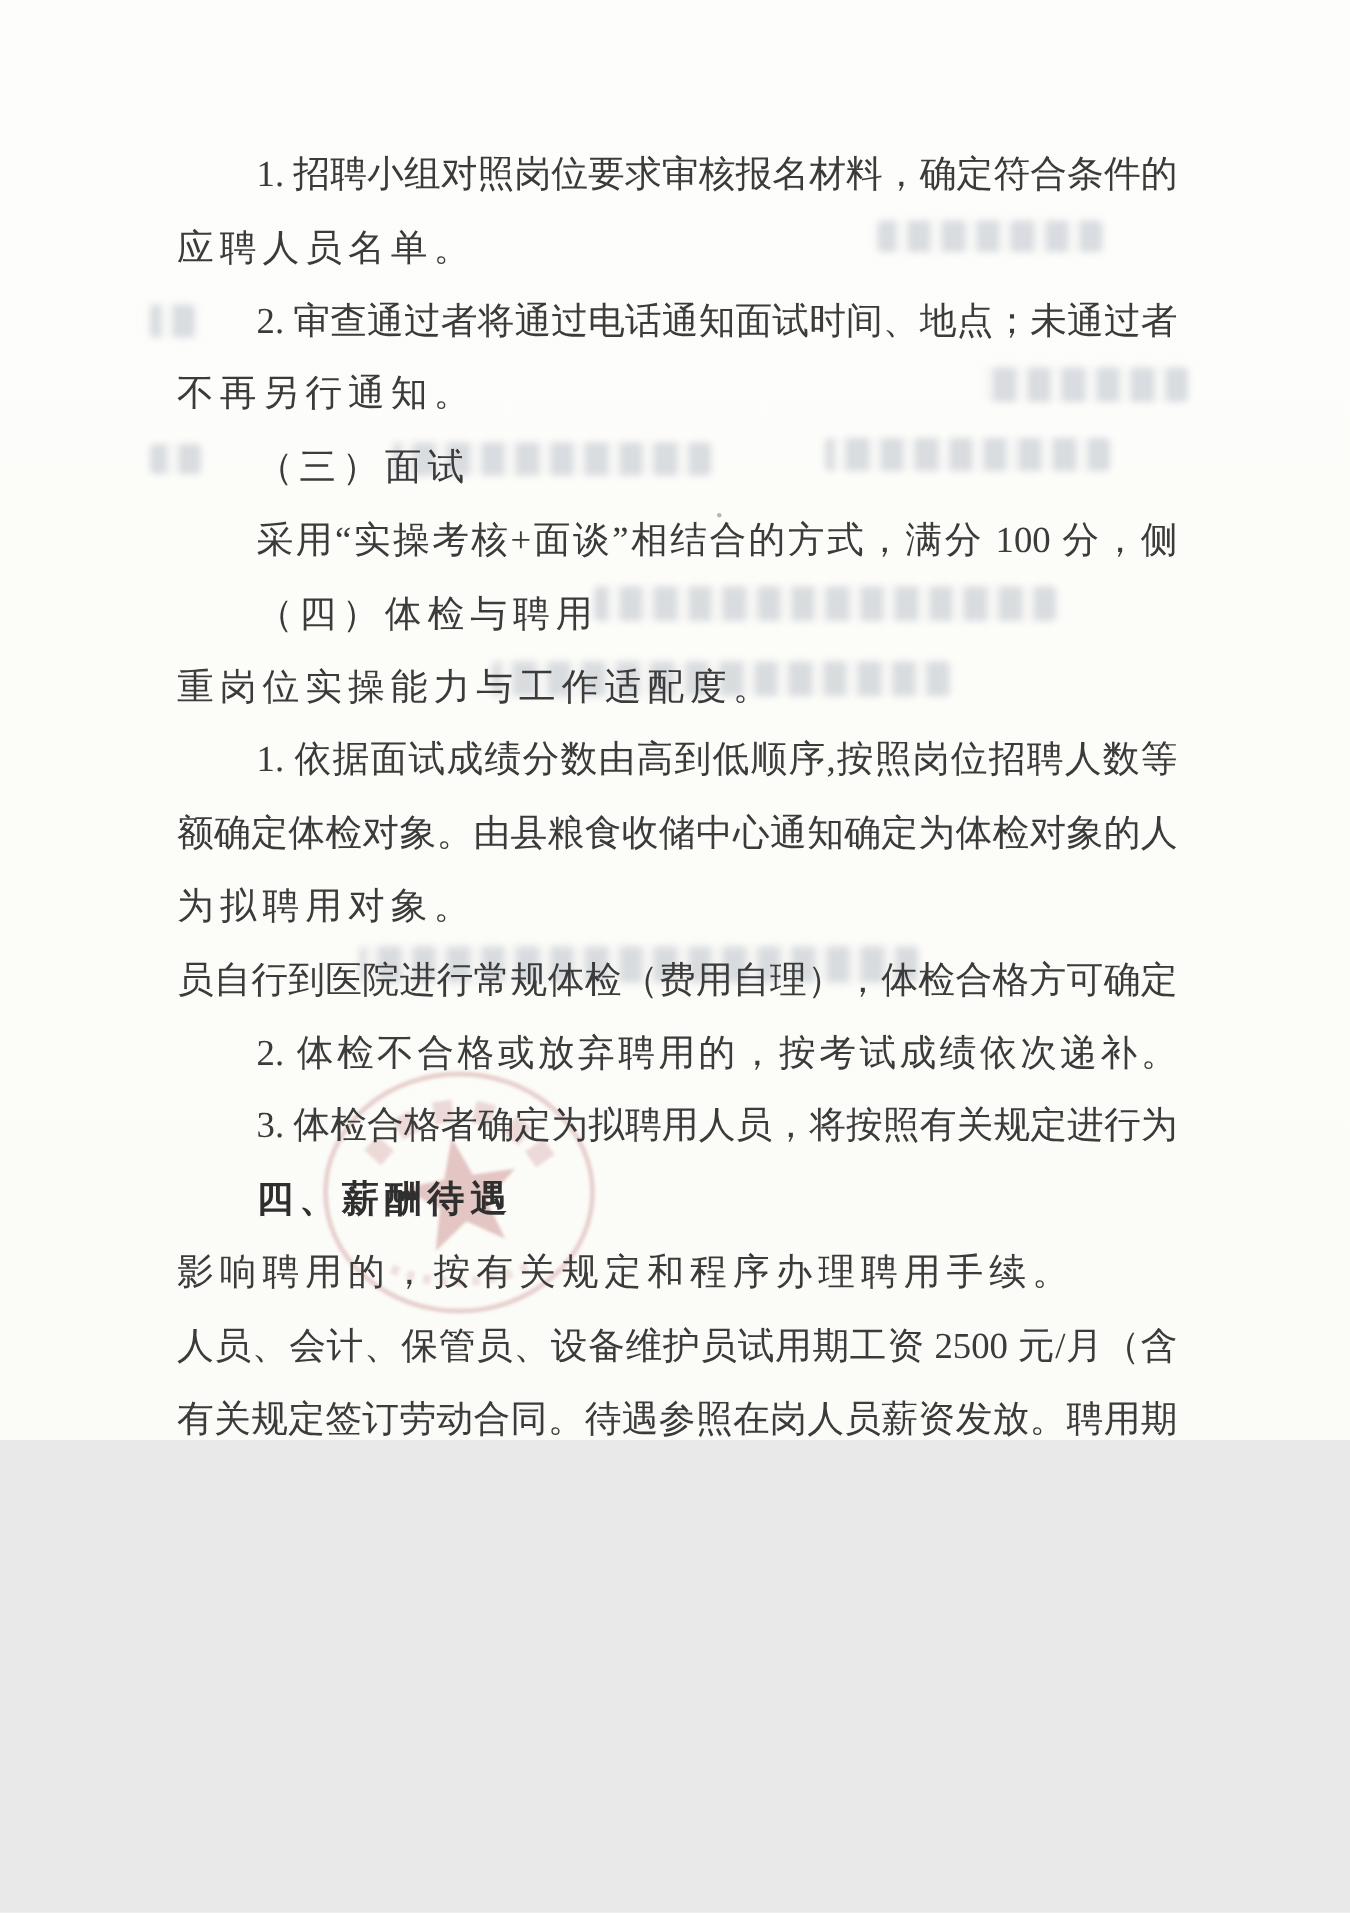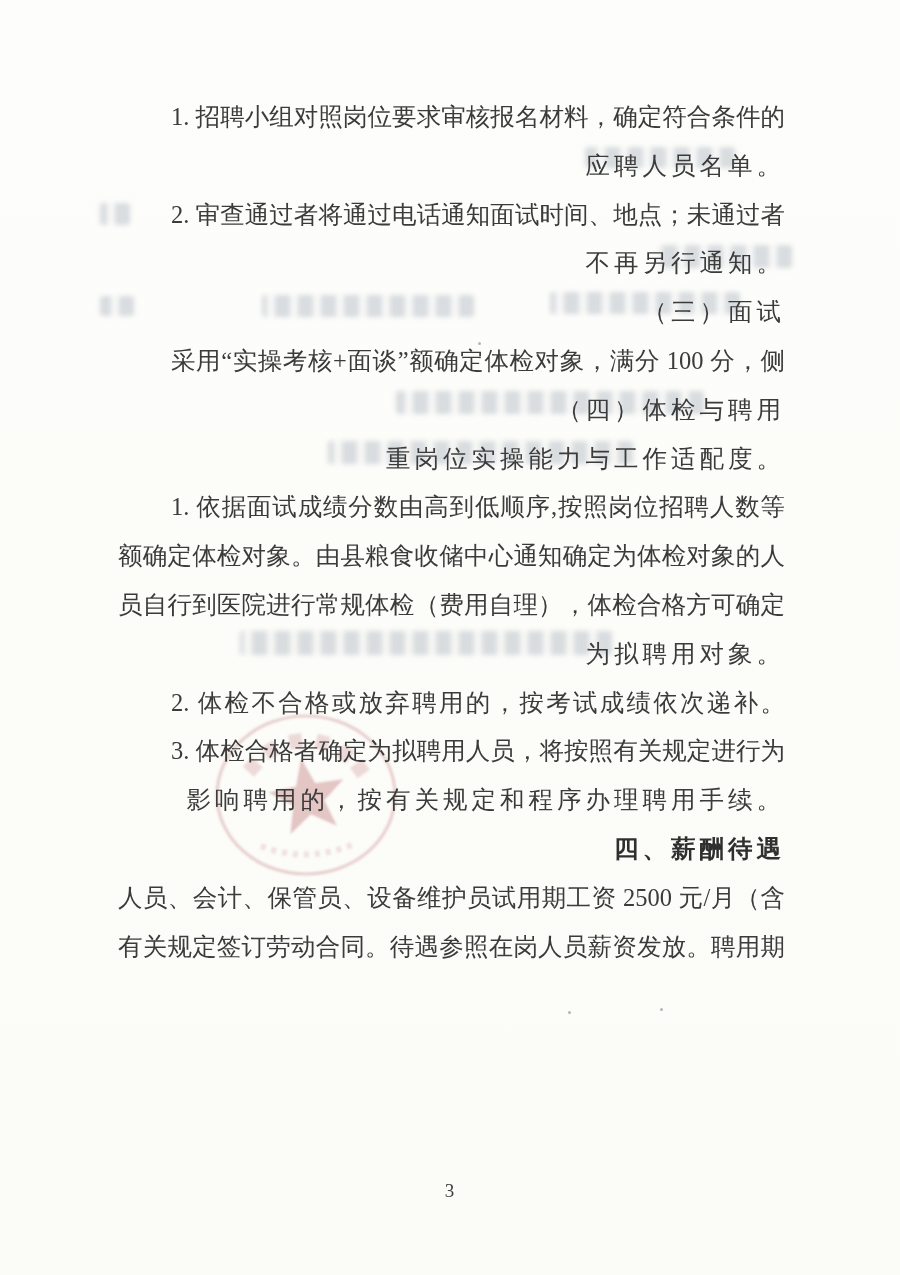--- a/index.html
+++ b/index.html
@@ -1,36 +1,36 @@
 <!DOCTYPE html>
 <html><head>
 <meta charset="utf-8">
 <style>
   html,body{margin:0;padding:0;}
   body{background:#e9e9e9;}
   .page{
     position:relative;
-    width:900px;height:1275px;
+    width:900px;height:960px;
     margin:0 auto;
     background:linear-gradient(180deg,#fdfdfb 0%,#fcfcf9 55%,#fbfbf8 100%);
     overflow:hidden;
     font-family:"Liberation Serif","DejaVu Serif",serif;
     text-decoration:underline;
   }
   .doc-lines{
     position:absolute;left:118px;top:101px;width:667px;
   }
   .line{
     height:48.8px;
     line-height:31px;
     font-size:24.5px;
     color:#3b3b3b;
     letter-spacing:4px;
     white-space:nowrap;
-    text-align:right;
+    text-align:left;
   }
   .line.just{
     white-space:normal;
     letter-spacing:0;
     text-align:justify;
     text-align-last:justify;
   }
   .line.ind{padding-left:53px;}
   .line.just.ind{width:614px;}
   .line.bold{
@@ -99,30 +99,30 @@
       <path d="M 55 140 Q 100 158 148 138" fill="none" stroke="#c47c7c" stroke-width="6" stroke-dasharray="5 6" opacity="0.25"></path>
     </g>
   </svg>
 
   <div class="doc-lines">
       <div class="line just ind">1. 招聘小组对照岗位要求审核报名材料，确定符合条件的</div>
       <div class="line">应聘人员名单。</div>
       <div class="line just ind">2. 审查通过者将通过电话通知面试时间、地点；未通过者</div>
       <div class="line">不再另行通知。</div>
       <div class="line ind">（三）面试</div>
-      <div class="line just ind">采用“实操考核+面谈”额确定体检对象，满分 100 分，侧</div>
+      <div class="line just ind">采用“实操考核+面谈”相结合的方式，满分 100 分，侧</div>
       <div class="line ind">（四）体检与聘用</div>
       <div class="line">重岗位实操能力与工作适配度。</div>
       <div class="line just ind">1. 依据面试成绩分数由高到低顺序,按照岗位招聘人数等</div>
       <div class="line just">额确定体检对象。由县粮食收储中心通知确定为体检对象的人</div>
+      <div class="line">为拟聘用对象。</div>
       <div class="line just">员自行到医院进行常规体检（费用自理），体检合格方可确定</div>
-      <div class="line">为拟聘用对象。</div>
       <div class="line just ind">2. 体检不合格或放弃聘用的，按考试成绩依次递补。</div>
       <div class="line just ind">3. 体检合格者确定为拟聘用人员，将按照有关规定进行为</div>
+      <div class="line ind bold">四、薪酬待遇</div>
       <div class="line">影响聘用的，按有关规定和程序办理聘用手续。</div>
-      <div class="line ind bold">四、薪酬待遇</div>
       <div class="line just">人员、会计、保管员、设备维护员试用期工资 2500 元/月（含</div>
       <div class="line just">有关规定签订劳动合同。待遇参照在岗人员薪资发放。聘用期</div>
     </div>
 
   <div class="page-number">3</div>
 
 </div>
 
 </body></html>

